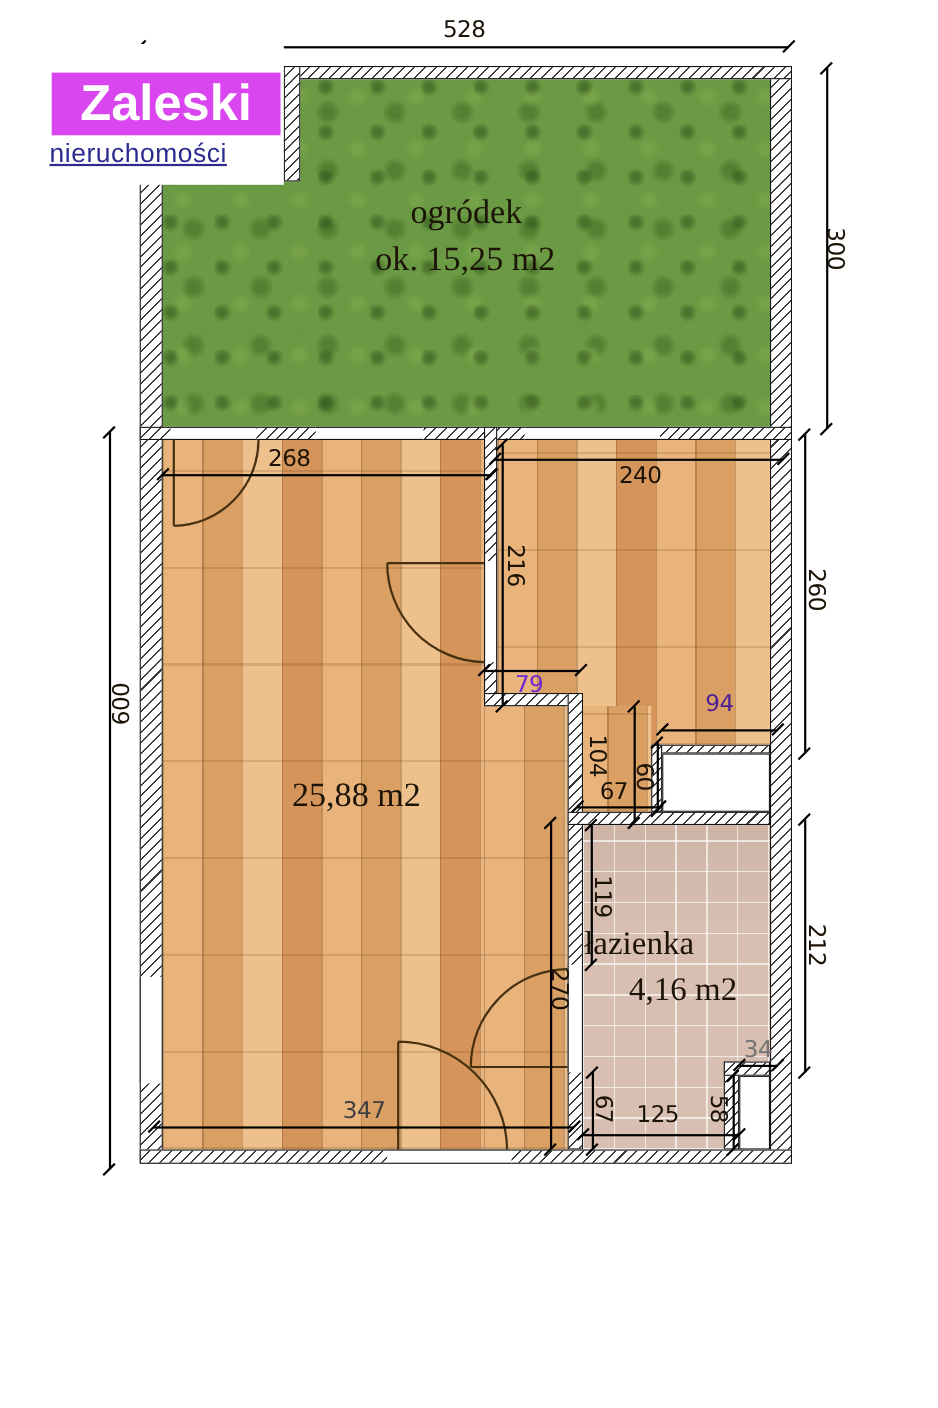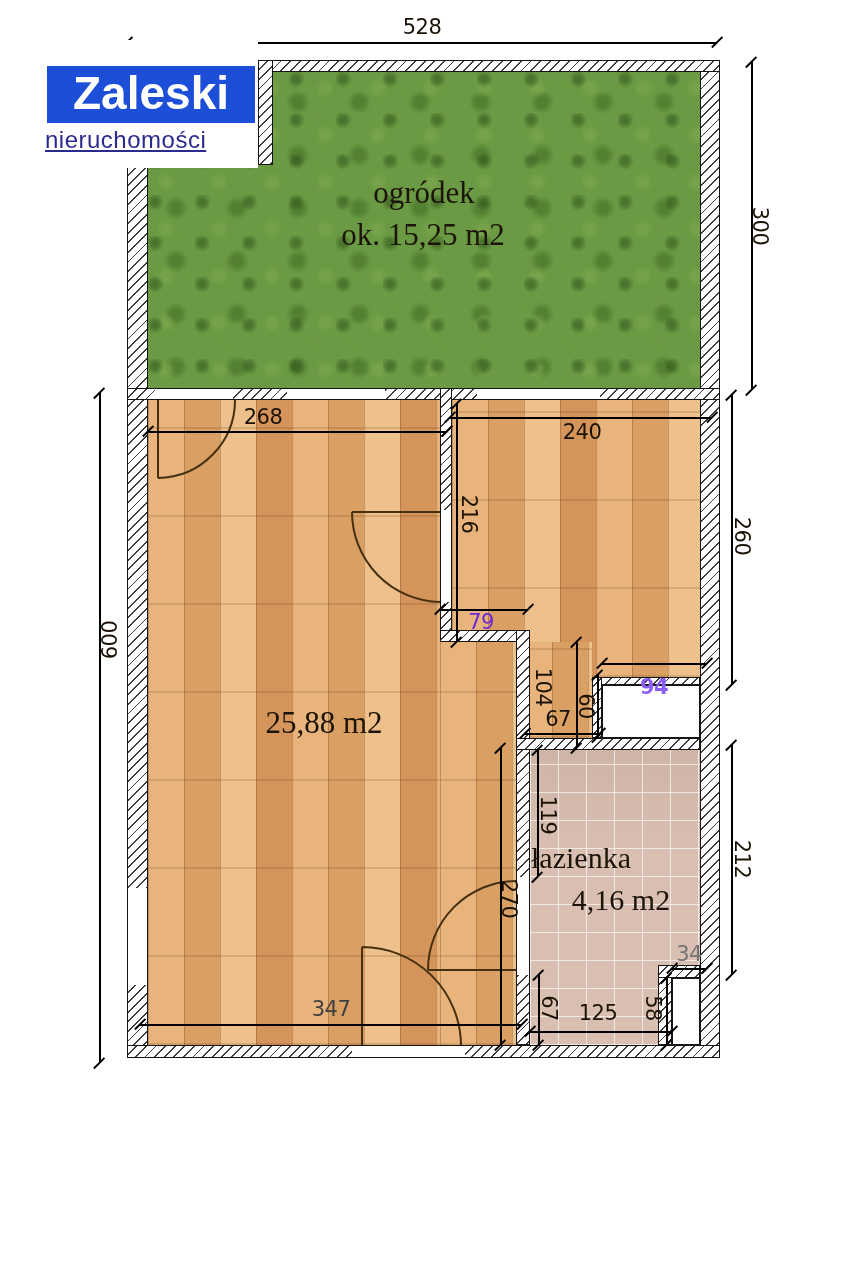--- a/index.html
+++ b/index.html
@@ -141,21 +141,21 @@
       <div class="tick" style="width: 15px; height: 1.6px; transform: translate(-50%, -50%) rotate(-45deg); left: 456px; top: 404px;"></div>
       <div class="tick" style="width: 15px; height: 1.6px; transform: translate(-50%, -50%) rotate(-45deg); left: 456px; top: 642px;"></div>
       <div class="dim-label" style="left: 469px; top: 514px; transform: translate(-50%, -50%) rotate(90deg); color: rgb(27, 18, 6);">216</div>
       <div class="dim-line" style="left: 440px; top: 609px; width: 88px; height: 1.6px;"></div>
       <div class="tick" style="width: 1.6px; height: 15px; transform: translate(-50%, -50%) rotate(45deg); left: 440px; top: 609px;"></div>
       <div class="tick" style="width: 1.6px; height: 15px; transform: translate(-50%, -50%) rotate(45deg); left: 528px; top: 609px;"></div>
       <div class="dim-label" style="left: 481px; top: 622px; transform: translate(-50%, -50%) rotate(0deg); color: #6d28d9;">79</div>
       <div class="dim-line" style="left: 602px; top: 663px; width: 105px; height: 1.6px;"></div>
       <div class="tick" style="width: 1.6px; height: 15px; transform: translate(-50%, -50%) rotate(45deg); left: 602px; top: 663px;"></div>
       <div class="tick" style="width: 1.6px; height: 15px; transform: translate(-50%, -50%) rotate(45deg); left: 707px; top: 663px;"></div>
-      <div class="dim-label" style="left: 654px; top: 687px; transform: translate(-50%, -50%) rotate(0deg); color: #8b5cf6; font-weight: bold;">94</div>
+      <div class="dim-label" style="left: 654px; top: 639px; transform: translate(-50%, -50%) rotate(0deg); color: #4c1d95;">94</div>
       <div class="dim-line" style="left: 576px; top: 642px; width: 1.6px; height: 106px;"></div>
       <div class="tick" style="width: 15px; height: 1.6px; transform: translate(-50%, -50%) rotate(-45deg); left: 576px; top: 642px;"></div>
       <div class="tick" style="width: 15px; height: 1.6px; transform: translate(-50%, -50%) rotate(-45deg); left: 576px; top: 748px;"></div>
       <div class="dim-label" style="left: 543px; top: 687px; transform: translate(-50%, -50%) rotate(90deg); color: rgb(27, 18, 6);">104</div>
       <div class="dim-line" style="left: 525px; top: 733px; width: 75px; height: 1.6px;"></div>
       <div class="tick" style="width: 1.6px; height: 15px; transform: translate(-50%, -50%) rotate(45deg); left: 525px; top: 733px;"></div>
       <div class="tick" style="width: 1.6px; height: 15px; transform: translate(-50%, -50%) rotate(45deg); left: 600px; top: 733px;"></div>
       <div class="dim-label" style="left: 558px; top: 719px; transform: translate(-50%, -50%) rotate(0deg); color: rgb(27, 18, 6);">67</div>
       <div class="dim-line" style="left: 597px; top: 675px; width: 1.6px; height: 62px;"></div>
       <div class="tick" style="width: 15px; height: 1.6px; transform: translate(-50%, -50%) rotate(-45deg); left: 597px; top: 675px;"></div>
@@ -193,18 +193,18 @@
       <div class="tick" style="width: 15px; height: 1.6px; transform: translate(-50%, -50%) rotate(-45deg); left: 731px; top: 745px;"></div>
       <div class="tick" style="width: 15px; height: 1.6px; transform: translate(-50%, -50%) rotate(-45deg); left: 731px; top: 975px;"></div>
       <div class="dim-label" style="left: 742px; top: 859px; transform: translate(-50%, -50%) rotate(90deg); color: rgb(27, 18, 6);">212</div>
       <div class="dim-line" style="left: 731px; top: 395px; width: 1.6px; height: 290px;"></div>
       <div class="tick" style="width: 15px; height: 1.6px; transform: translate(-50%, -50%) rotate(-45deg); left: 731px; top: 395px;"></div>
       <div class="tick" style="width: 15px; height: 1.6px; transform: translate(-50%, -50%) rotate(-45deg); left: 731px; top: 685px;"></div>
       <div class="dim-label" style="left: 742px; top: 536px; transform: translate(-50%, -50%) rotate(90deg); color: rgb(27, 18, 6);">260</div>
     </div>
 
   <div class="abs" id="logo-bg"></div>
-  <div class="abs" id="logo-red" style="background: #1d4ed8;">
+  <div class="abs" id="logo-red" style="background: #d946ef;">
     <span id="logo-brand" style="color: rgb(255, 255, 255);">Zaleski</span>
   </div>
   <div class="abs" id="logo-sub" style="color: rgb(43, 42, 142);">nieruchomości</div>
 
 </div>
 
 </body></html>

